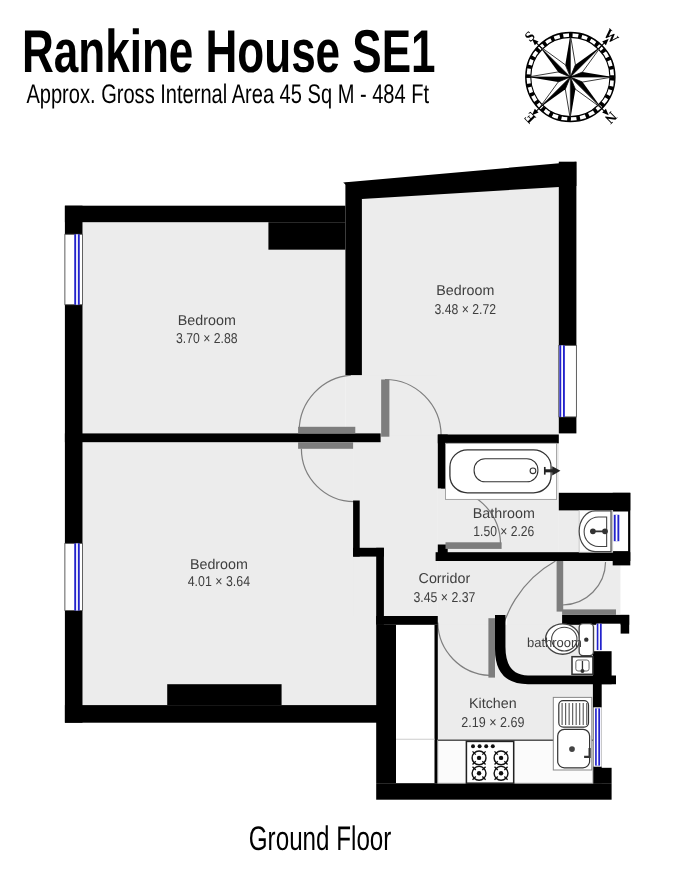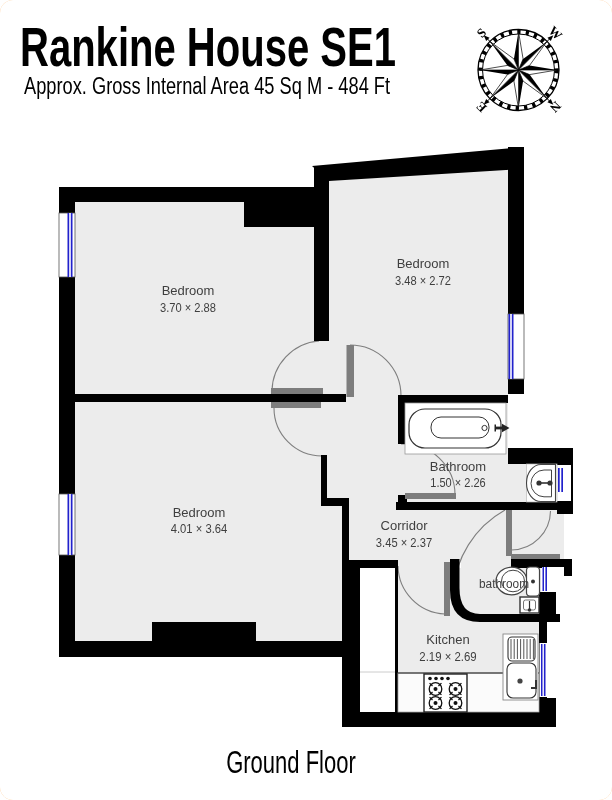--- a/index.html
+++ b/index.html
@@ -1,17 +1,17 @@
 <!DOCTYPE html>
 <html><head>
 <meta charset="utf-8">
 <style>
   html,body{margin:0;padding:0;background:#fff;}
   #page{position:relative;width:612px;height:800px;background:#fdba74;overflow:hidden;
-        font-family:"Liberation Sans", sans-serif;border-radius:13px;}
+        font-family:"Liberation Sans", sans-serif;}
 </style>
 </head>
 <body>
 <div id="page">
 <svg width="612" height="800" viewBox="0 0 612 800">
 
   <rect x="0" y="0" width="612" height="800" fill="#ffffff"></rect>
 
   <text x="0" y="0" transform="translate(20,65.5) scale(0.728,1)" font-size="55" font-weight="bold" fill="#000">Rankine House SE1</text>
 

